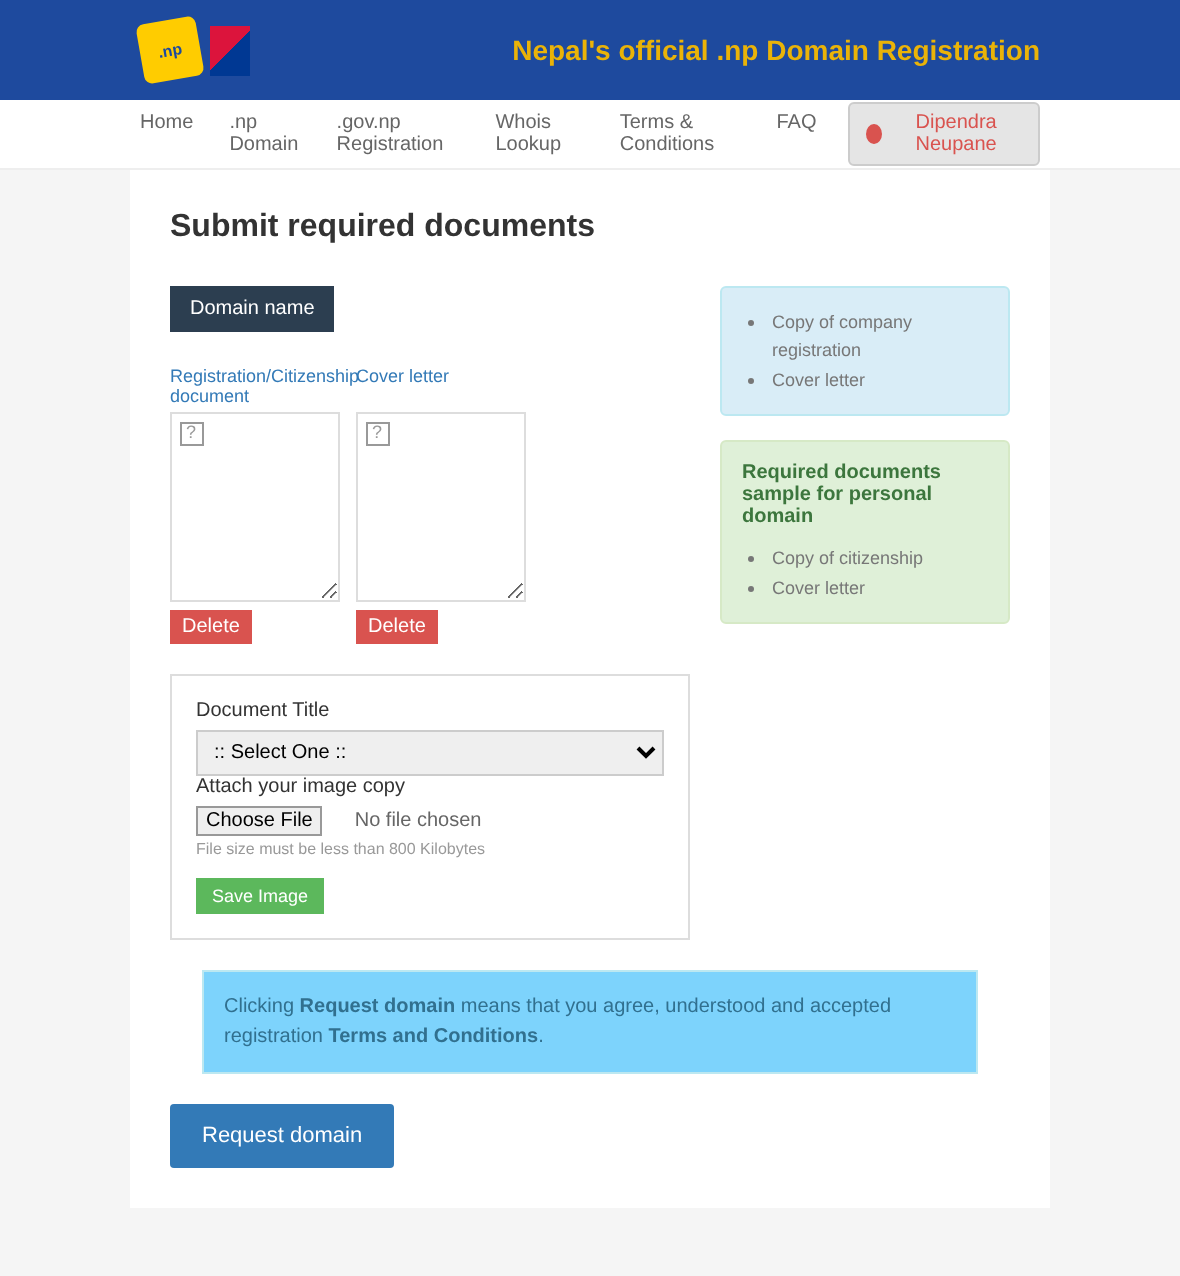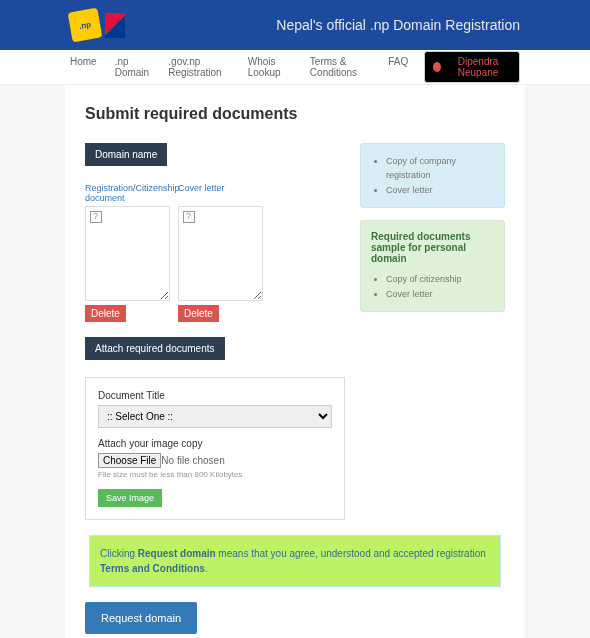--- a/index.html
+++ b/index.html
@@ -1,55 +1,55 @@
 <!DOCTYPE html>
 <html><head>
 <meta charset="utf-8">
 <style>
 * { box-sizing: border-box; margin: 0; padding: 0; }
 body { font-family: Arial, sans-serif; font-size: 11px; background: #f5f5f5; }
 .header { background: #1e4a9e; height: 50px; display: flex; align-items: center; justify-content: space-between; padding: 0 10px; }
 .logo-area { display: flex; align-items: center; gap: 5px; margin-left: 60px; }
 .logo { width: 30px; height: 30px; background: #ffcc00; border-radius: 4px; display: flex; align-items: center; justify-content: center; transform: rotate(-10deg); font-size: 8px; color: #1e4a9e; font-weight: bold; }
 .flag { width: 20px; height: 25px; background: linear-gradient(135deg, #dc143c 50%, #003893 50%); }
-.header-title { color: #e5e5e5; font-size: 14px; font-weight: normal; margin-right: 60px; }
+.header-title { color: #eab308; font-size: 14px; font-weight: bold; margin-right: 60px; }
 .navbar { background: #fff; height: 35px; display: flex; align-items: center; justify-content: space-between; padding: 0 70px; border-bottom: 1px solid #eee; gap: 16px; }
 .nav-links { display: flex; gap: 18px; }
 .nav-links a { color: #666; text-decoration: none; font-size: 10px; cursor: pointer; }
-.user-btn { background: #000000; border: 1px solid #ccc; border-radius: 3px; padding: 4px 8px; font-size: 10px; color: #d9534f; cursor: pointer; display: flex; align-items: center; gap: 4px; }
+.user-btn { background: #e5e5e5; border: 1px solid #ccc; border-radius: 3px; padding: 4px 8px; font-size: 10px; color: #d9534f; cursor: pointer; display: flex; align-items: center; gap: 4px; }
 .user-icon { width: 10px; height: 10px; border-radius: 50%; background: #d9534f; }
 .container { max-width: 460px; margin: 0 auto; background: #fff; padding: 20px; }
 .page-title { font-size: 16px; font-weight: bold; color: #333; margin-bottom: 20px; }
 .main-layout { display: flex; gap: 15px; }
 .left-col { flex: 1; }
 .right-col { width: 145px; }
 .section-header { background: #2c3e50; color: #fff; padding: 6px 10px; font-size: 10px; display: inline-block; margin-bottom: 17px; }
 .domain-box { border: 1px solid #ddd; padding: 10px; font-size: 10px; color: #444; margin-bottom: 15px; }
 .doc-row { display: flex; gap: 10px; margin-bottom: 15px; }
 .doc-card { width: 83px; }
 .doc-card-title { color: #337ab7; font-size: 9px; margin-bottom: 3px; min-height: 20px; }
 .doc-preview { width: 85px; height: 95px; border: 1px solid #ddd; background: #fff; position: relative; resize: both; overflow: auto; }
 .broken-img { width: 12px; height: 12px; margin: 4px; display: inline-block; border: 1px solid #999; position: relative; }
 .broken-img::after { content: "?"; position: absolute; top: -1px; left: 2px; font-size: 9px; color: #999; }
 .delete-btn { background: #d9534f; color: #fff; border: none; padding: 3px 6px; font-size: 10px; margin-top: 4px; cursor: pointer; }
 .attach-section { margin-top: 10px; }
 .attach-box { border: 1px solid #ddd; padding: 12px; }
 .form-label { font-size: 10px; color: #333; margin-bottom: 4px; display: block; }
-.select-field { width: 100%; padding: 4px; font-size: 10px; border: 1px solid #ccc; margin-bottom: 10px; }
-.file-row { display: flex; align-items: center; gap: 0; margin-bottom: 2px; }
+.select-field { width: 100%; padding: 4px; font-size: 10px; border: 1px solid #ccc; }
+.file-row { display: flex; align-items: center; gap: 16px; margin-bottom: 2px; }
 .file-btn { font-size: 10px; padding: 1px 4px; border: 1px solid #999; background: #efefef; cursor: pointer; }
 .file-text { font-size: 10px; color: #666; }
 .hint { font-size: 8px; color: #999; margin-bottom: 10px; }
 .save-btn { background: #5cb85c; color: #fff; border: none; padding: 4px 8px; font-size: 9px; cursor: pointer; }
 .info-panel { background: #d9edf7; border: 1px solid #bce8f1; border-radius: 3px; padding: 10px; margin-bottom: 12px; }
 .info-panel.green { background: #dff0d8; border-color: #d6e9c6; }
 .info-title { color: #31708f; font-size: 10px; font-weight: bold; margin-bottom: 8px; }
 .info-panel.green .info-title { color: #3c763d; }
 .info-panel ul { list-style: disc; padding-left: 15px; color: #777; font-size: 9px; line-height: 1.6; }
-.agree-box { background: #bef264; border: 1px solid #bce8f1; padding: 10px; font-size: 10px; color: #31708f; margin: 15px 4px; line-height: 1.5; }
+.agree-box { background: #7dd3fc; border: 1px solid #bce8f1; padding: 10px; font-size: 10px; color: #31708f; margin: 15px 16px; line-height: 1.5; }
 .agree-box b { font-weight: bold; }
 .request-btn { background: #337ab7; color: #fff; border: none; padding: 10px 16px; font-size: 11px; cursor: pointer; border-radius: 2px; }
 </style>
 </head>
 <body>
 
 <div class="header">
   <div class="logo-area">
     <div class="logo">.np</div>
     <div class="flag"></div>
@@ -86,21 +86,20 @@
           <button class="delete-btn">Delete</button>
         </div>
         <div class="doc-card">
           <div class="doc-card-title">Cover letter</div>
           <div class="doc-preview"><span class="broken-img"></span></div>
           <button class="delete-btn">Delete</button>
         </div>
       </div>
 
       <div class="attach-section">
-        <div class="section-header">Attach required documents</div>
         <div class="attach-box">
           <label class="form-label">Document Title</label>
           <select class="select-field">
             <option>:: Select One ::</option>
           </select>
           <label class="form-label">Attach your image copy</label>
           <div class="file-row">
             <button class="file-btn">Choose File</button>
             <span class="file-text">No file chosen</span>
           </div>

